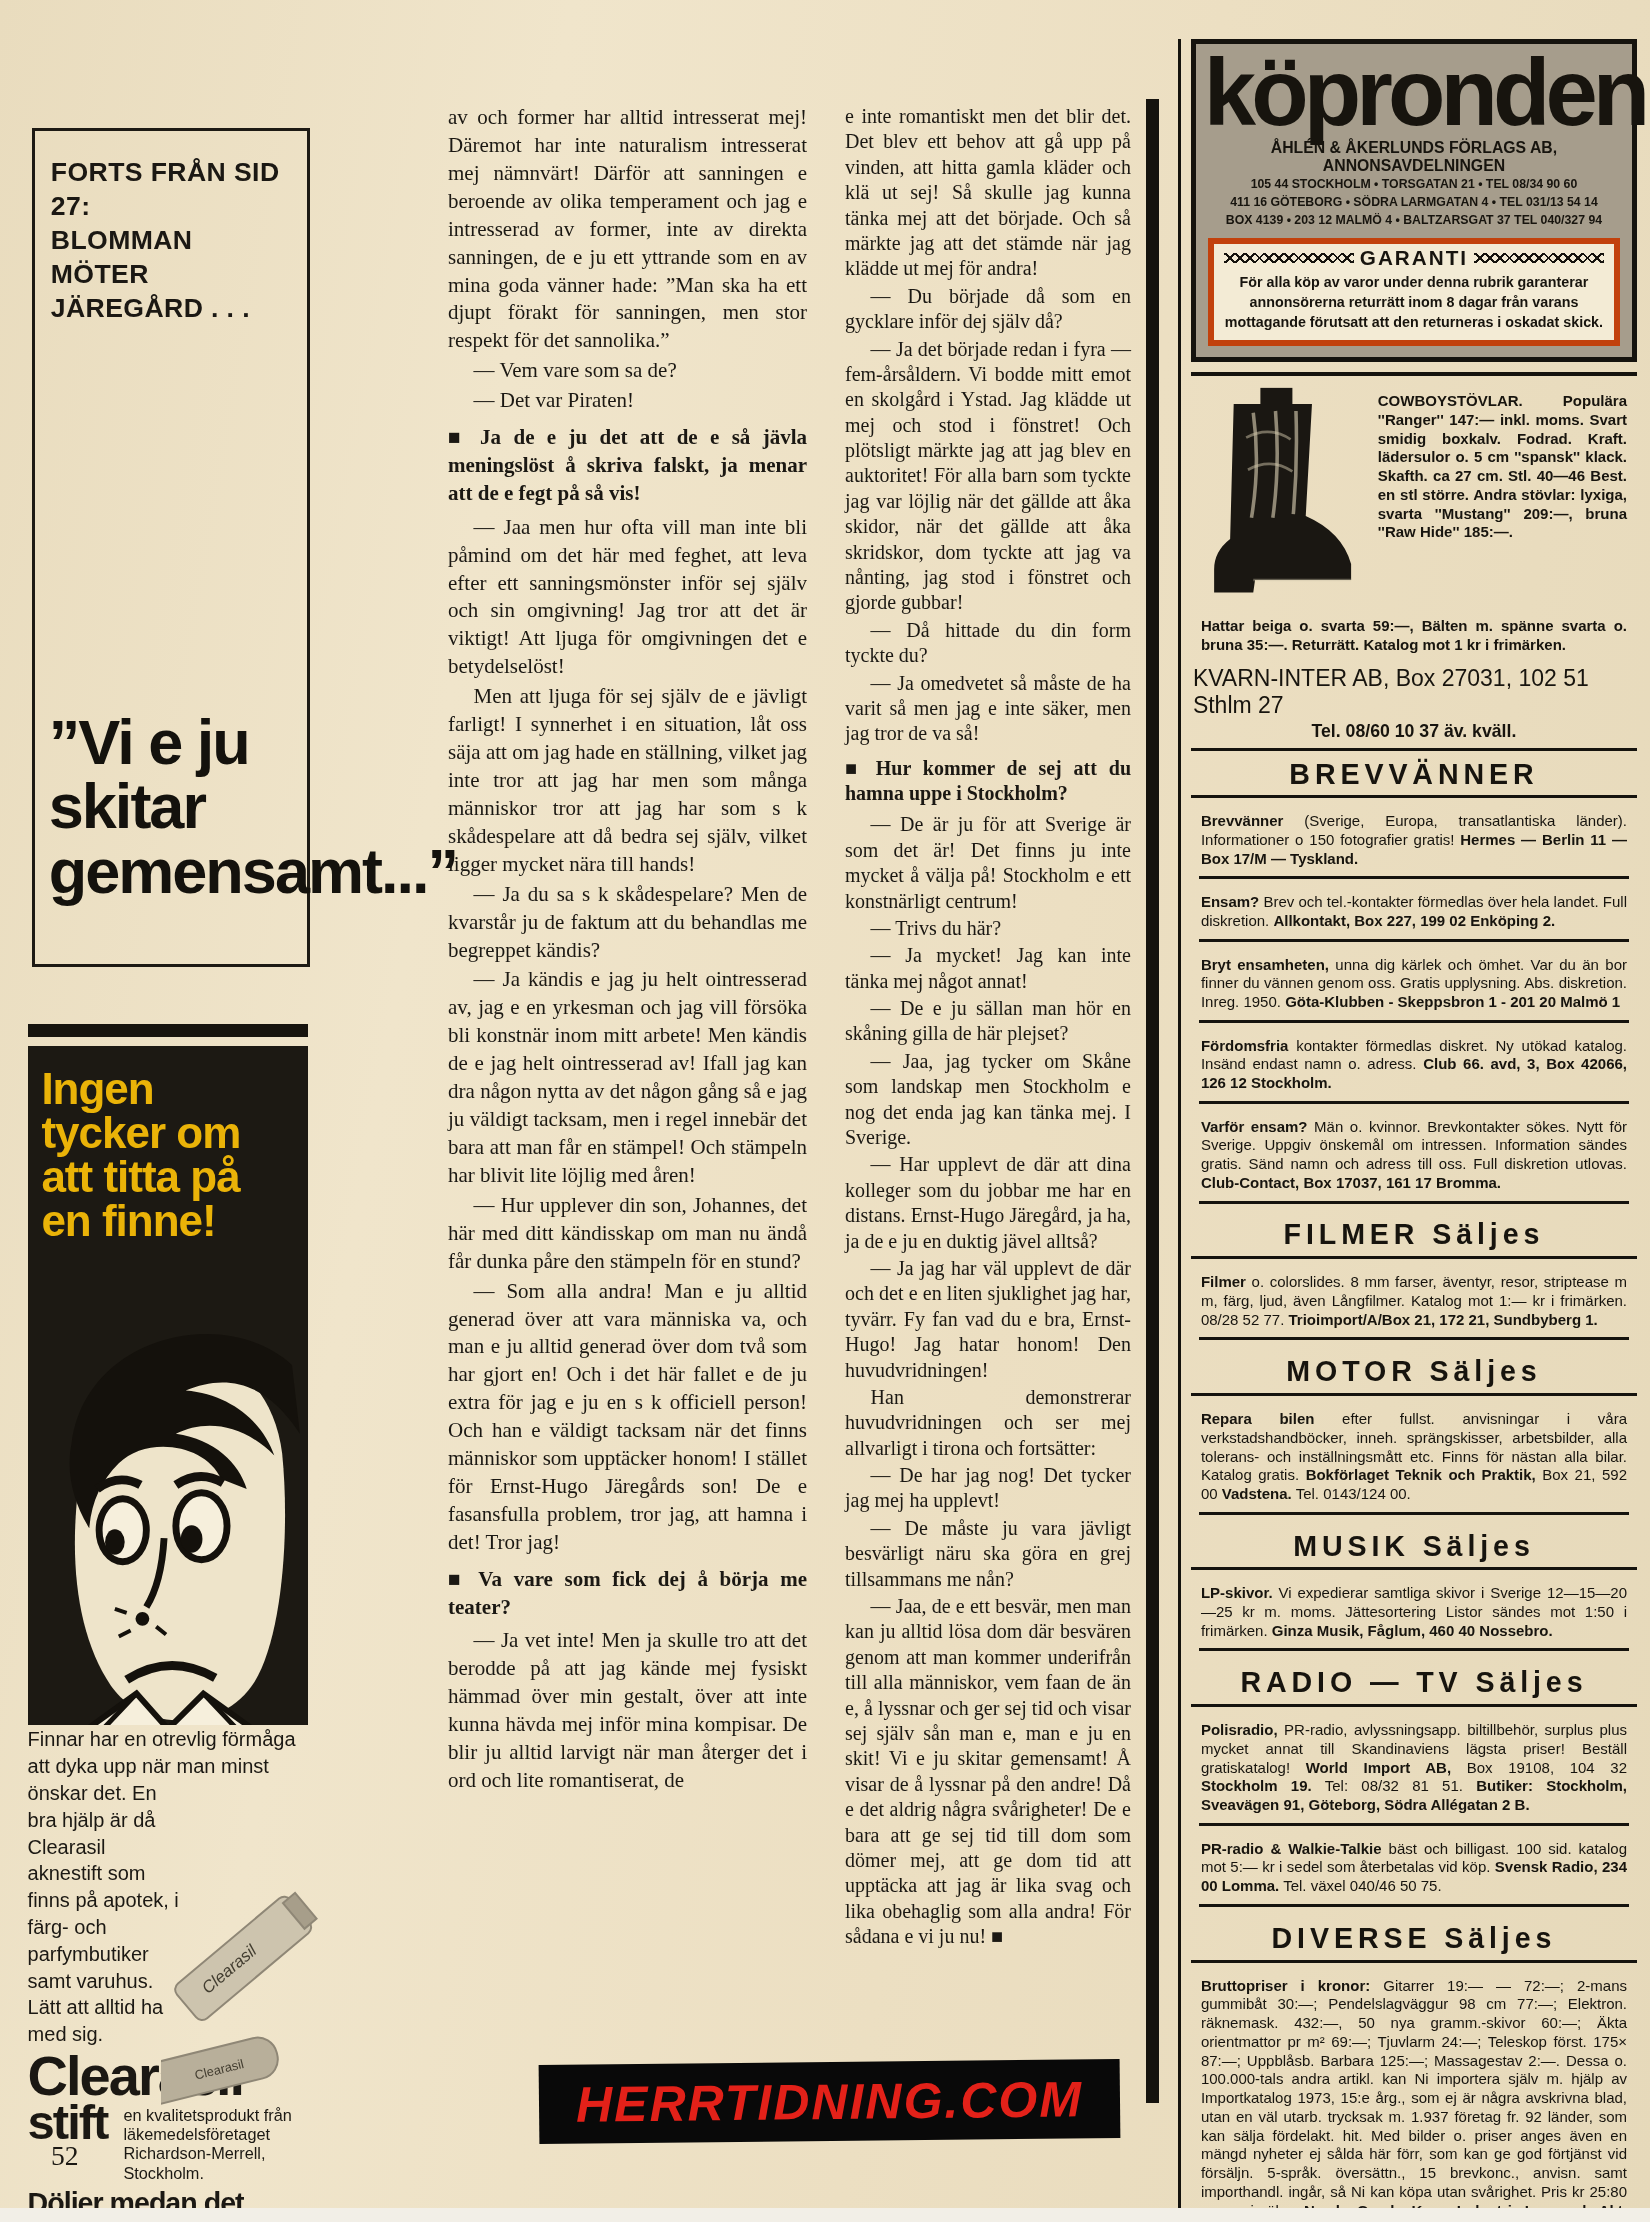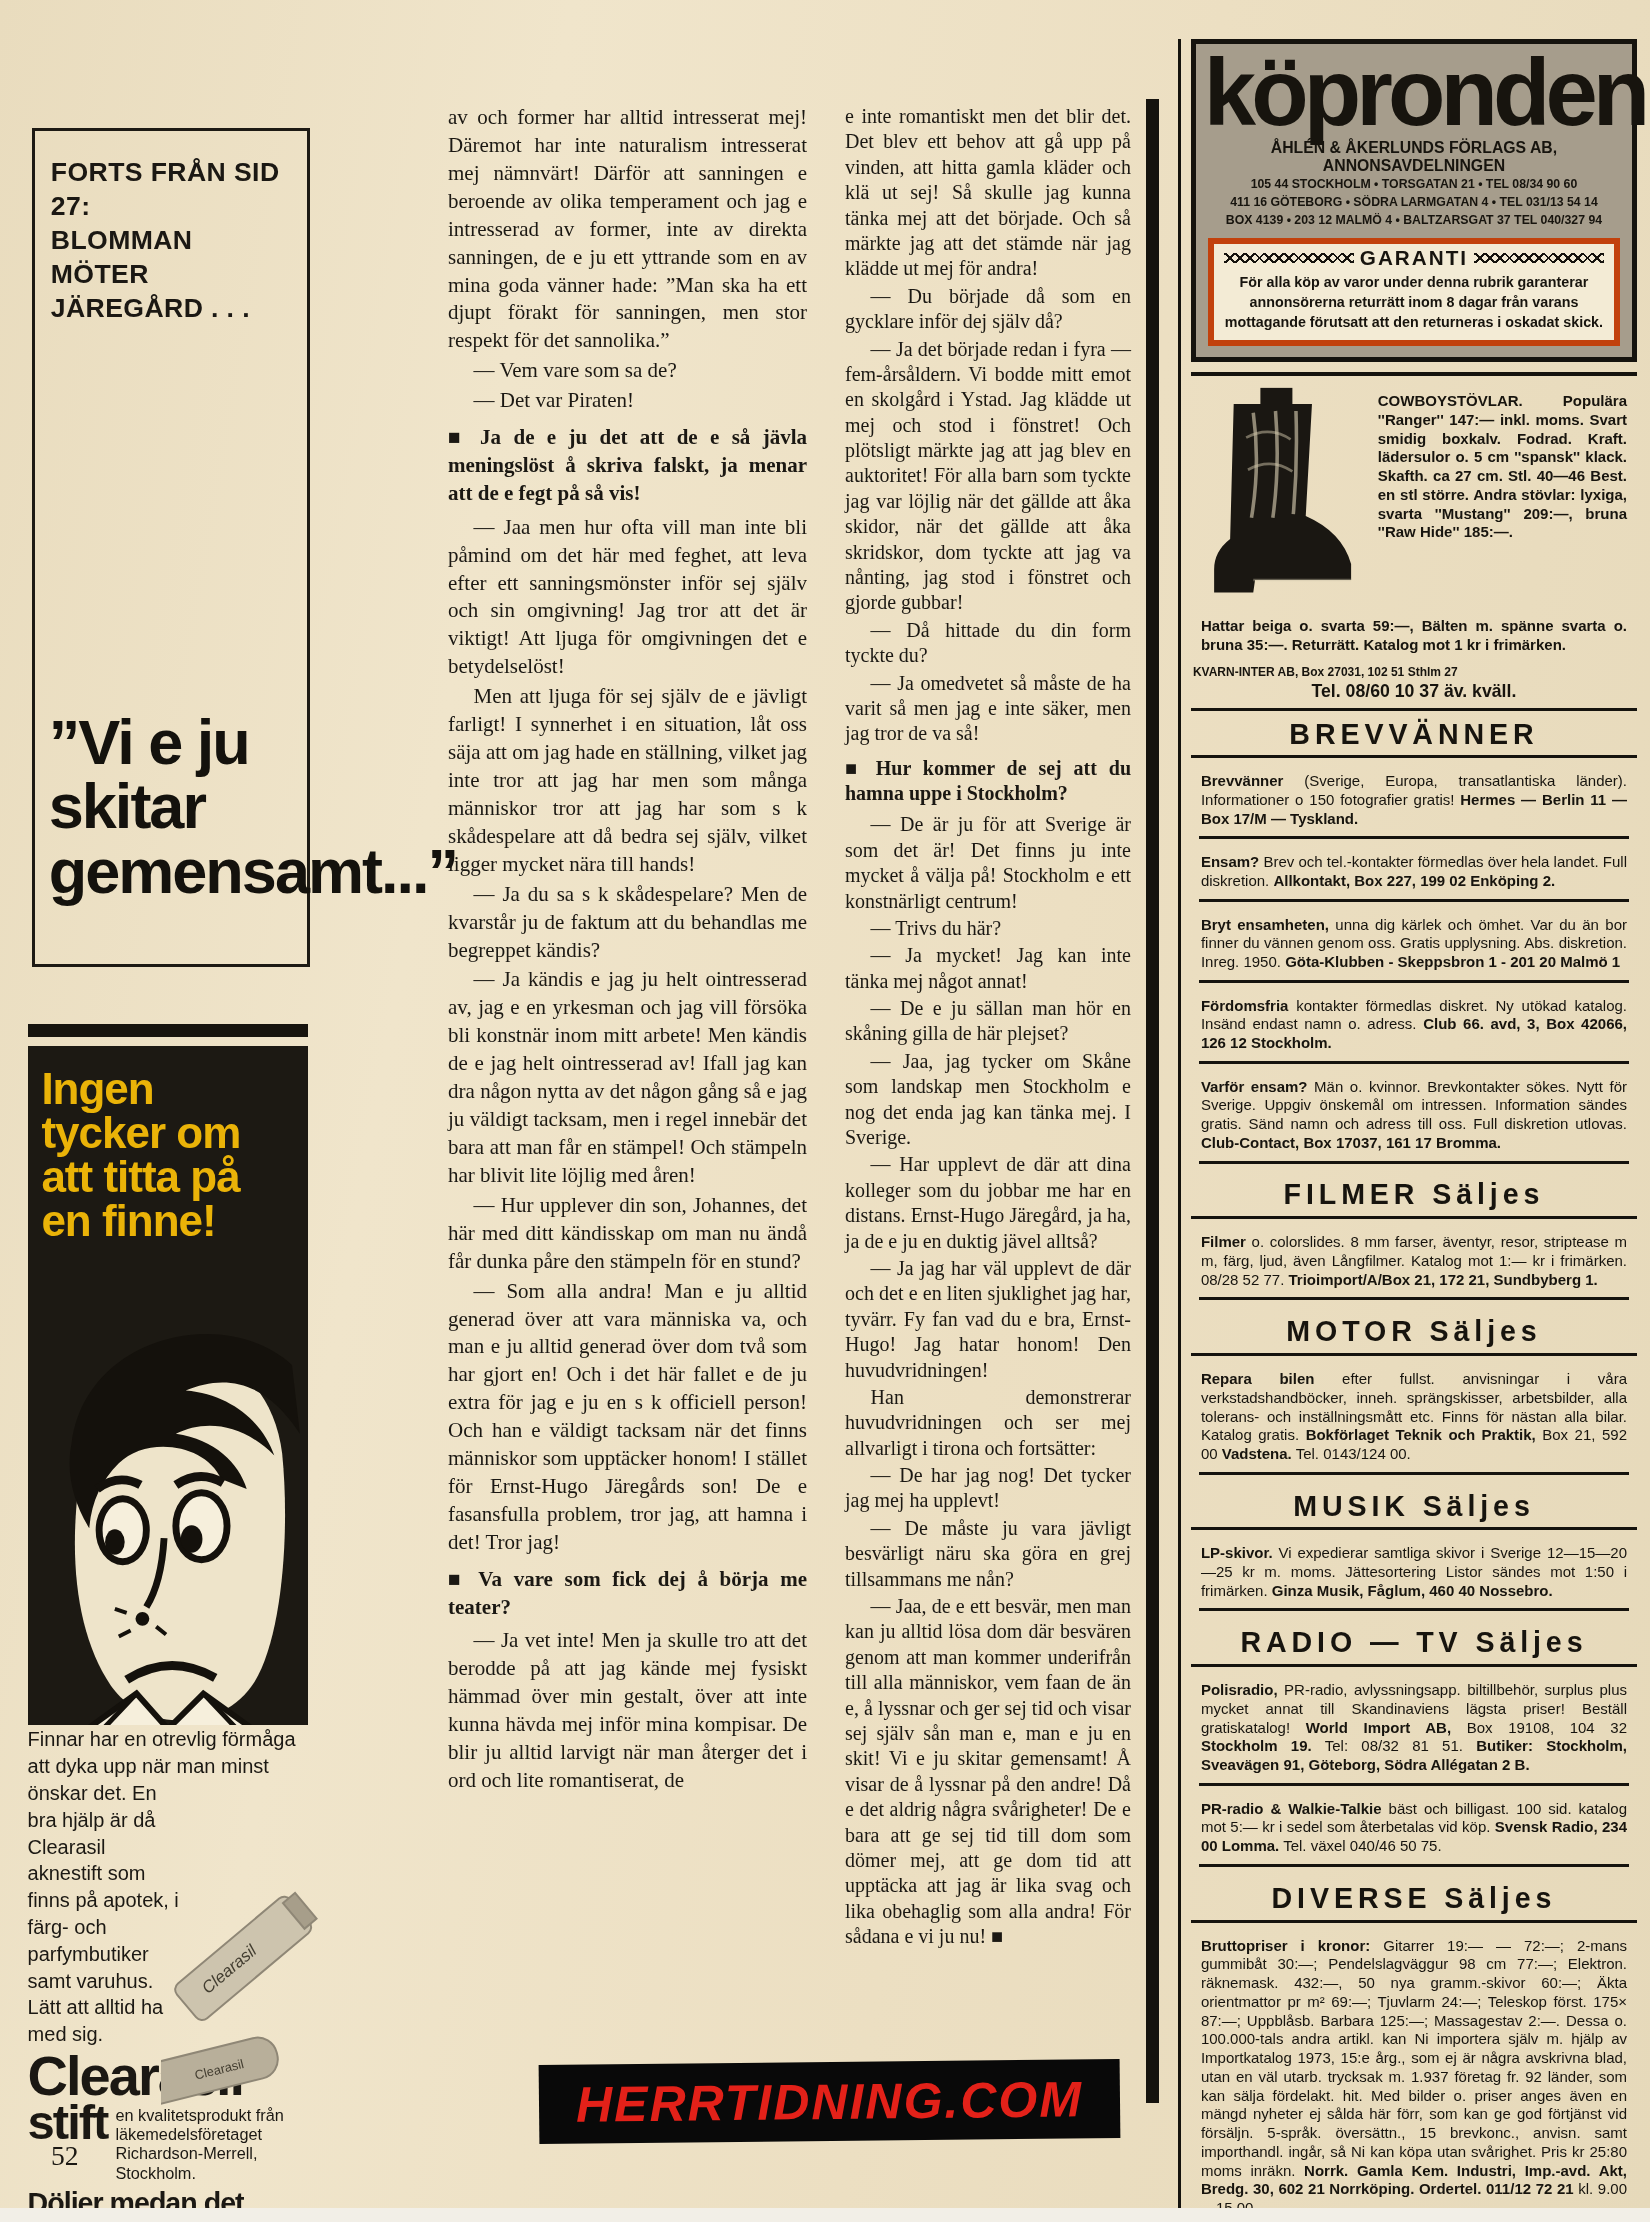--- a/index.html
+++ b/index.html
@@ -20,21 +20,21 @@
   .clr-black{background:#1c1913;margin-top:8.9px;padding:21.7px 13.8px 0;height:658px;position:relative;overflow:hidden;}
   .clr-headline{color:#eab308;font-family:"Liberation Sans",sans-serif;font-weight:bold;
     font-size:44px;line-height:1.0;letter-spacing:-1px;white-space:pre-line;}
   .face-svg{position:absolute;left:0;bottom:-3.9px;width:100%;height:433px;}
   .clr-bodywrap{margin-top:1px;position:relative;}
   .fsp1{float:right;width:1px;height:65px;}
   .fsp2{float:right;clear:right;width:124px;height:207px;}
   .clr-body{font-family:"Liberation Sans",sans-serif;font-size:20px;line-height:1.34;}
   .tubes-svg{position:absolute;right:-11.8px;top:118px;width:158px;height:276px;}
   .brand1{font-family:"Liberation Sans",sans-serif;font-weight:bold;font-size:56px;letter-spacing:-2px;line-height:1;}
-  .brand-row{display:flex;gap:8px;align-items:flex-start;margin-top:-3.9px;}
+  .brand-row{display:flex;gap:16px;align-items:flex-start;margin-top:-3.9px;}
   .brand2{font-family:"Liberation Sans",sans-serif;font-weight:bold;font-size:49px;letter-spacing:-2px;line-height:.9;}
   .brand-sub{font-family:"Liberation Sans",sans-serif;font-size:16.3px;line-height:1.18;padding-top:5.9px;}
   .slogan{font-family:"Liberation Sans",sans-serif;font-weight:bold;font-size:28.6px;letter-spacing:-1px;margin-top:3.9px;}
   .pagenum{position:absolute;left:51px;top:2140px;font-size:27.6px;}
 
   
   .article-col{position:absolute;top:104px;text-align:justify;}
   .col1{left:448px;width:359px;font-size:21px;line-height:1.33;}
   .col2{left:845px;width:286px;font-size:20px;line-height:1.27;}
   .apara{margin:0 0 2px;text-indent:25.6px;}
@@ -56,21 +56,21 @@
       repeating-linear-gradient(45deg,#15130e 0 2px,transparent 2px 6.9px);}
   .garanti-title{font-weight:bold;font-size:20.7px;letter-spacing:2px;}
   .garanti-text{font-weight:bold;font-size:14.3px;line-height:1.4;margin-top:2px;}
   .boots{border-top:4.9px solid #15130e;border-bottom:3.9px solid #15130e;margin-top:9.9px;padding:7.9px 0 5.9px;}
   .boots-flex{display:flex;gap:7.9px;}
   .boot-svg{width:169px;height:223px;flex:none;}
   .ad{font-size:15px;line-height:1.25;text-align:justify;margin:8px;padding:5.9px 2px 7.9px;border-bottom:3px solid #15130e;}
   .sb{font-weight:bold;}
   .boots-main{flex:1;font-weight:bold;border-bottom:none;padding:0 2px;}
   .boots-extra{font-weight:bold;border-bottom:none;padding:2px 2px 0;}
-  .boots-company{font-weight:bold;font-size:12px;padding:2px;}
+  .boots-company{font-weight:normal;font-size:23px;padding:2px;}
   .boots-phone{text-align:center;font-weight:bold;font-size:17.7px;}
   .sec-head{font-weight:bold;font-size:28.6px;text-align:center;letter-spacing:4.9px;
     padding:6.9px 0 4.9px;border-bottom:3px solid #15130e;}
 
   .watermark{position:absolute;left:539px;top:2062px;width:581px;height:79px;background:#090909;
     color:#e32119;font-family:"Liberation Sans",sans-serif;font-weight:bold;font-style:italic;
     font-size:50px;letter-spacing:2px;display:flex;align-items:center;justify-content:center;
     transform:rotate(-.6deg);white-space:nowrap;}
 </style>
 </head>

